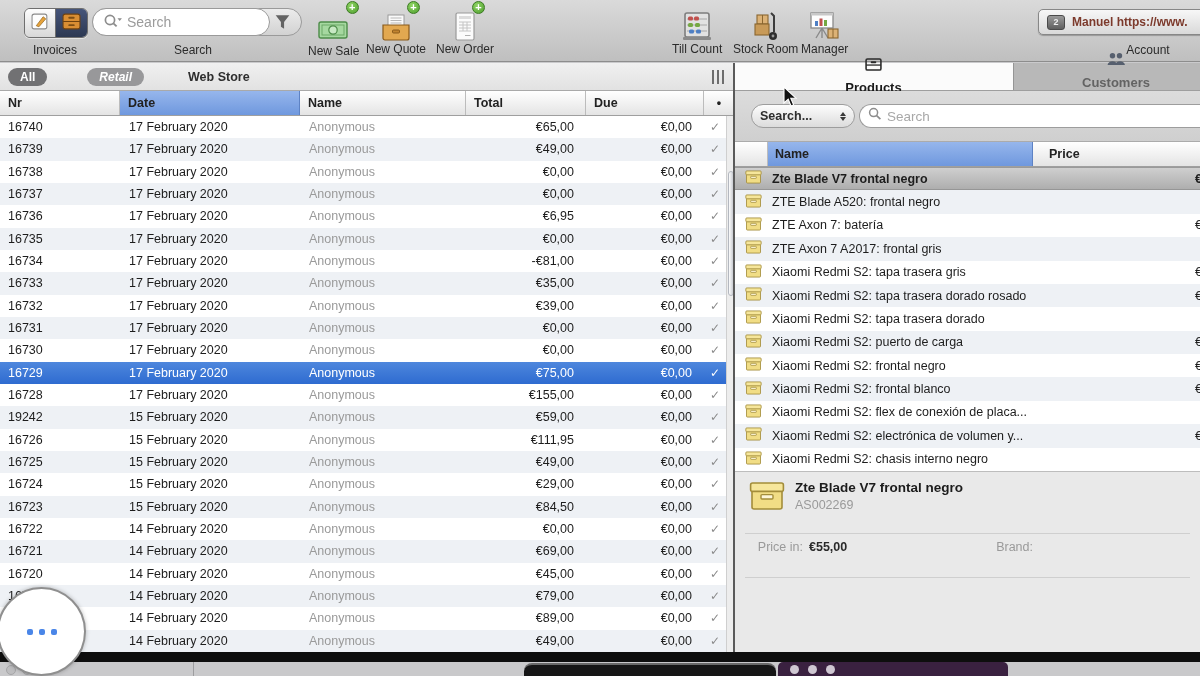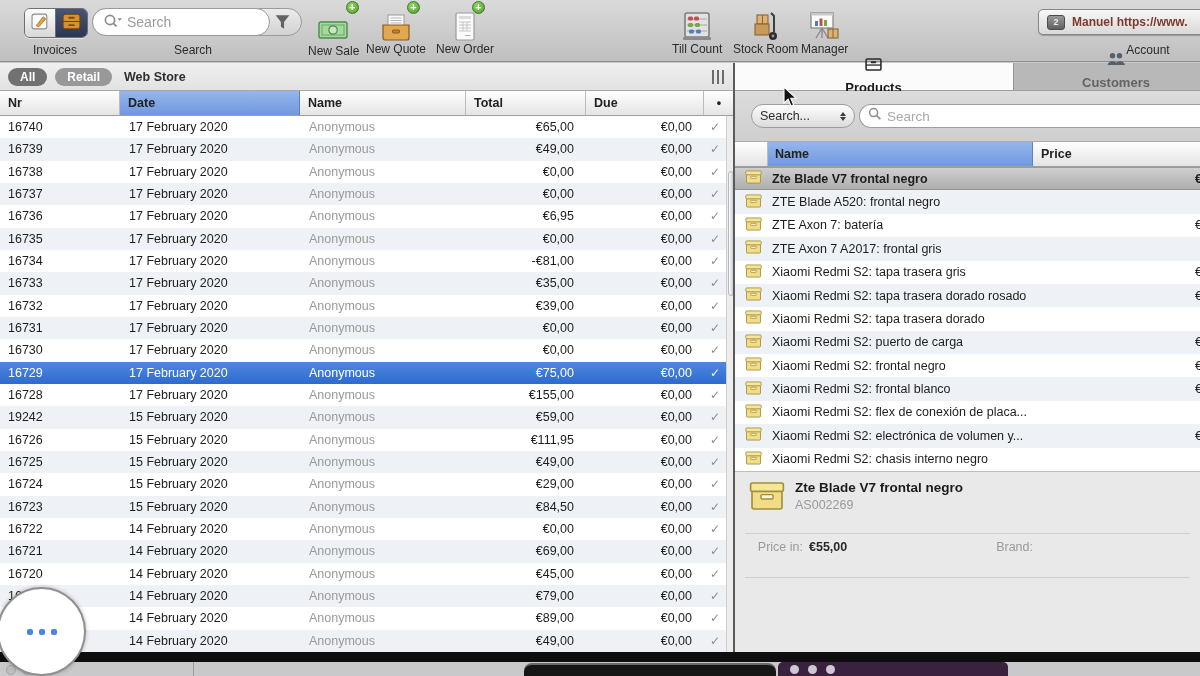--- a/index.html
+++ b/index.html
@@ -21,24 +21,24 @@
   .funnel-wrap { position:absolute; left:272px; top:12px; }
   .tool-btn { position:absolute; top:4px; display:flex; flex-direction:column; align-items:center; }
   .tool-icon { position:relative; height:38px; display:flex; align-items:flex-end; justify-content:center; }
   .plus-badge { position:absolute; top:-3px; right:-7px; width:13px; height:13px; border-radius:50%; background:radial-gradient(circle at 35% 30%, #8fd463, #4f9f2f); border:1px solid #3b7a22; color:#fff; font-size:11px; line-height:11px; font-weight:bold; text-align:center; }
   .account-btn { position:absolute; left:1038px; top:9px; width:176px; height:26px; background:linear-gradient(#f7f7f7,#d9d9d9); border:1px solid #878787; border-radius:5px; display:flex; align-items:center; padding:0 8px; gap:7px; box-shadow:0 1px 1px rgba(0,0,0,.25); }
   .account-btn .txt { font-size:12px; font-weight:bold; color:#7c3a2c; white-space:nowrap; }
   .acct-ico { width:18px; height:15px; background:linear-gradient(#9a9a9a,#5f5f5f); border:1px solid #4a4a4a; border-radius:3px; color:#efefef; font-size:9px; font-weight:bold; display:flex; align-items:center; justify-content:center; }
 
   
   .row2 { position:absolute; left:0; top:63px; width:1200px; height:28px; }
-  .filter-bar { position:absolute; left:0; top:0; width:734px; height:28px; background:linear-gradient(#f0f0f0,#e2e2e2); border-bottom:1px solid #a9a9a9; display:flex; align-items:center; }
+  .filter-bar { position:absolute; left:0; top:0; width:734px; height:28px; background:linear-gradient(#f0f0f0,#e2e2e2); border-bottom:1px solid #a9a9a9; display:flex; align-items:center;gap:32px; }
   .pill { height:18px; border-radius:10px; color:#fff; font-size:12px; font-weight:bold; display:flex; align-items:center; padding:0 12px; margin-left:8px; }
   .pill.all { background:#717173; }
-  .pill.retail { background:#98989a; }
+  .pill.retail { background:#98989a;font-style:italic; }
   .webstore { margin-left:12px; font-size:12.5px; font-weight:bold; color:#2e2e2e; }
   .cols-icon { position:absolute; right:8px; top:7px; width:14px; height:14px; display:flex; gap:3px; }
   .cols-icon i { width:2px; height:14px; background:#6d6d6d; }
   .tab-bar { position:absolute; left:734px; top:0; width:466px; height:28px; background:#fbfbfb; border-bottom:1px solid #9e9e9e; }
   .tab { position:absolute; top:0; height:27px; display:flex; align-items:center; justify-content:center; gap:6px; font-size:13px;flex-direction:column; }
   .tab.products { left:0; width:279px; font-weight:bold; color:#1a1a1a; }
   .tab.customers { left:279px; width:215px; background:#b8b8b8; border-left:1px solid #959595; color:#636363; font-weight:bold; justify-content:flex-end; padding-right:10px;text-align:center; }
 
   
   .invoice-pane { position:absolute; left:0; top:91px; width:734px; height:561px; background:#fff; }
@@ -57,31 +57,31 @@
   .c-name{width:166px; padding-left:9px; color:#9a9a9a;}
   .c-total{width:120px; text-align:right; padding-right:12px;}
   .c-due{width:118px; text-align:right; padding-right:12px;}
   .c-check{width:22px; text-align:center; color:#8a8a8a; font-size:12px;}
   .inv-scrollbar { position:absolute; right:0; top:25px; width:8px; height:536px; background:#ededed; border-left:1px solid #cfcfcf; }
   .inv-thumb { position:absolute; left:1px; top:55px; width:6px; height:125px; background:linear-gradient(90deg,#fdfdfd,#c9ccd2); border:1px solid #b4b8c0; border-radius:4px; }
 
   
   .right-pane { position:absolute; left:735px; top:91px; width:465px; height:561px; background:#e9e9e9; }
   .prod-search-area { position:absolute; left:0; top:0; width:465px; height:51px; background:linear-gradient(#dcdcdc,#cfcfcf); border-bottom:1px solid #ababab; }
-  .scope-dd { position:absolute; left:16px; top:13px; width:104px; height:24px; background:linear-gradient(#fdfdfd,#dcdcdc); border:1px solid #9d9d9d; border-radius:12px; display:flex; align-items:center; justify-content:space-between; padding:0 8px; font-size:12.5px; font-weight:normal; color:#2d2d2d; }
+  .scope-dd { position:absolute; left:16px; top:13px; width:104px; height:24px; background:linear-gradient(#fdfdfd,#dcdcdc); border:1px solid #9d9d9d; border-radius:12px; display:flex; align-items:center; justify-content:space-between; padding:0 8px; font-size:12.5px; font-weight:bold; color:#2d2d2d; }
   .stepper { display:flex; flex-direction:column; gap:1px; }
   .stepper i { width:0; height:0; border-left:3.5px solid transparent; border-right:3.5px solid transparent; }
   .stepper .up { border-bottom:4.5px solid #3a3a3a; }
   .stepper .dn { border-top:4.5px solid #3a3a3a; }
   .prod-search { position:absolute; left:124px; top:13px; width:345px; height:24px; background:#fff; border:1px solid #9d9d9d; border-radius:12px 0 0 12px; border-right:none; display:flex; align-items:center; padding:0 8px; gap:5px; }
   .prod-search .ph { color:#a8a8a8; font-size:13.5px; }
   .prod-header { position:absolute; left:0; top:51px; width:465px; height:25px; display:flex; background:linear-gradient(#ffffff,#e4e4e4); border-bottom:1px solid #9f9f9f; font-size:12.5px; font-weight:bold; color:#222; }
   .ph-icon { width:33px; border-right:1px solid #bcbcbc; }
   .ph-name { width:265px; background:linear-gradient(#96b6ec,#6f98de); border-right:1px solid #5d82c4; display:flex; align-items:center; padding-left:7px; }
-  .ph-price { flex:1; display:flex; align-items:center; padding-left:8px; }
+  .ph-price { flex:1; display:flex; align-items:center; padding-left:16px; }
   .prod-rows { position:absolute; left:0; top:76px; width:465px; height:304px; overflow:hidden; background:#fff; }
   .prod-row { position:relative; display:flex; height:23.38px; align-items:center; font-size:12.5px; color:#1d1d1d; background:#fff; padding-left:10px; gap:10px; }
   .prod-row.stripe { background:#eef1f5; }
   .prod-row.selected { background:linear-gradient(#cfcfcf,#aeaeae); border-top:1px solid #9a9a9a; border-bottom:1px solid #969696; font-weight:bold; }
   .prod-row .pricefrag { position:absolute; right:-4px; width:9px; overflow:hidden; color:#1d1d1d; }
   .box-ico { flex:none; display:block; }
 
   
   .prod-detail { position:absolute; left:0; top:380px; width:465px; height:181px; background:#e9e9e9; border-top:1px solid #bdbdbd; }
   .pd-head { position:absolute; left:14px; top:8px; display:flex; gap:10px; }

